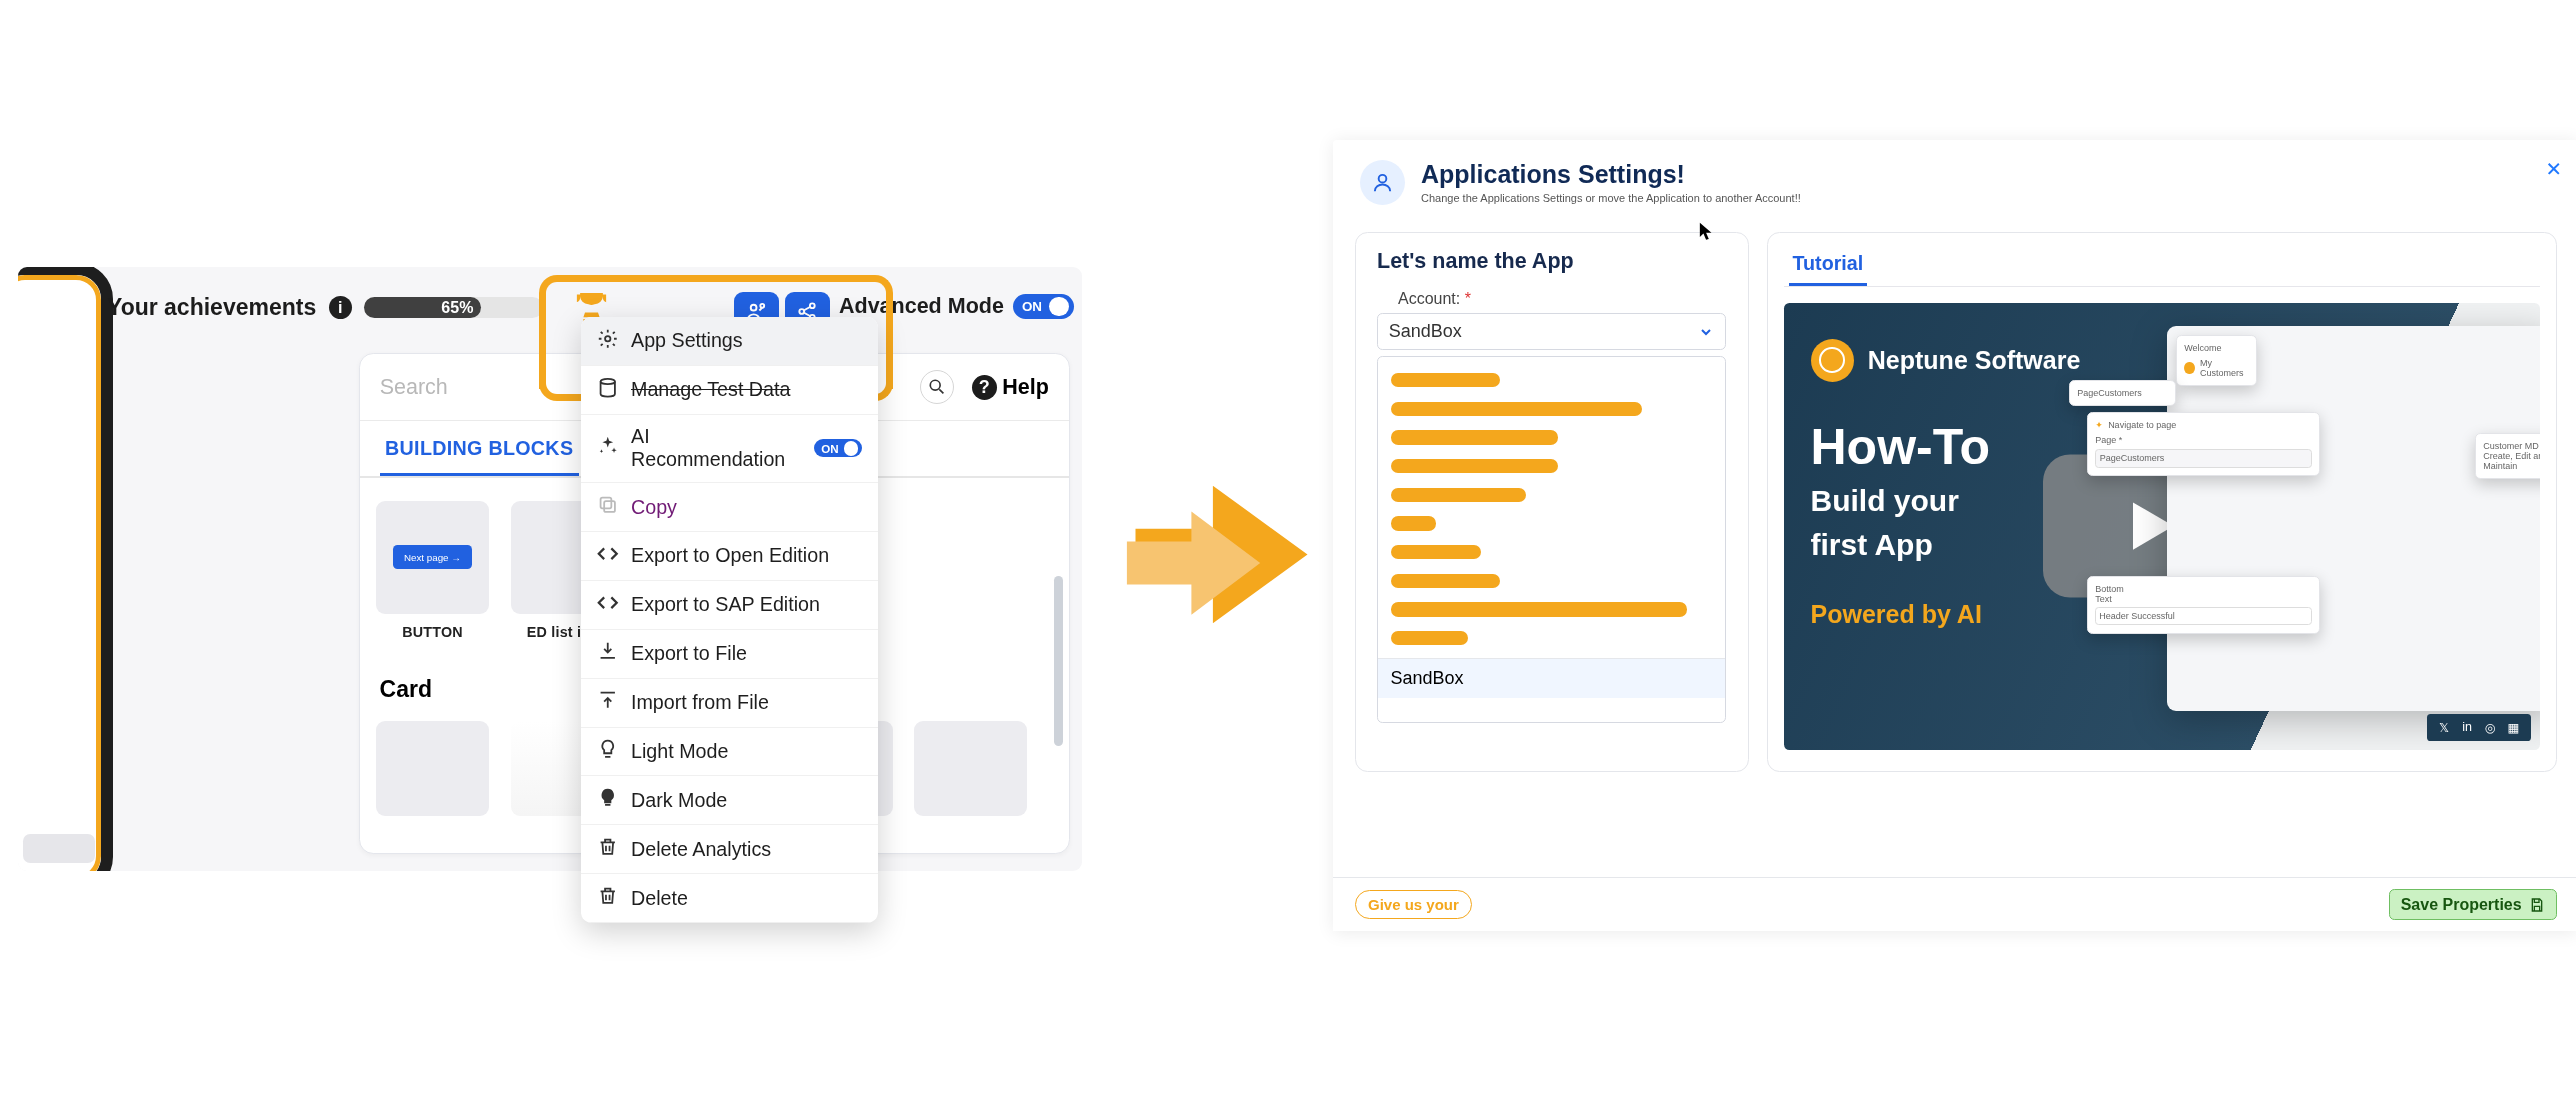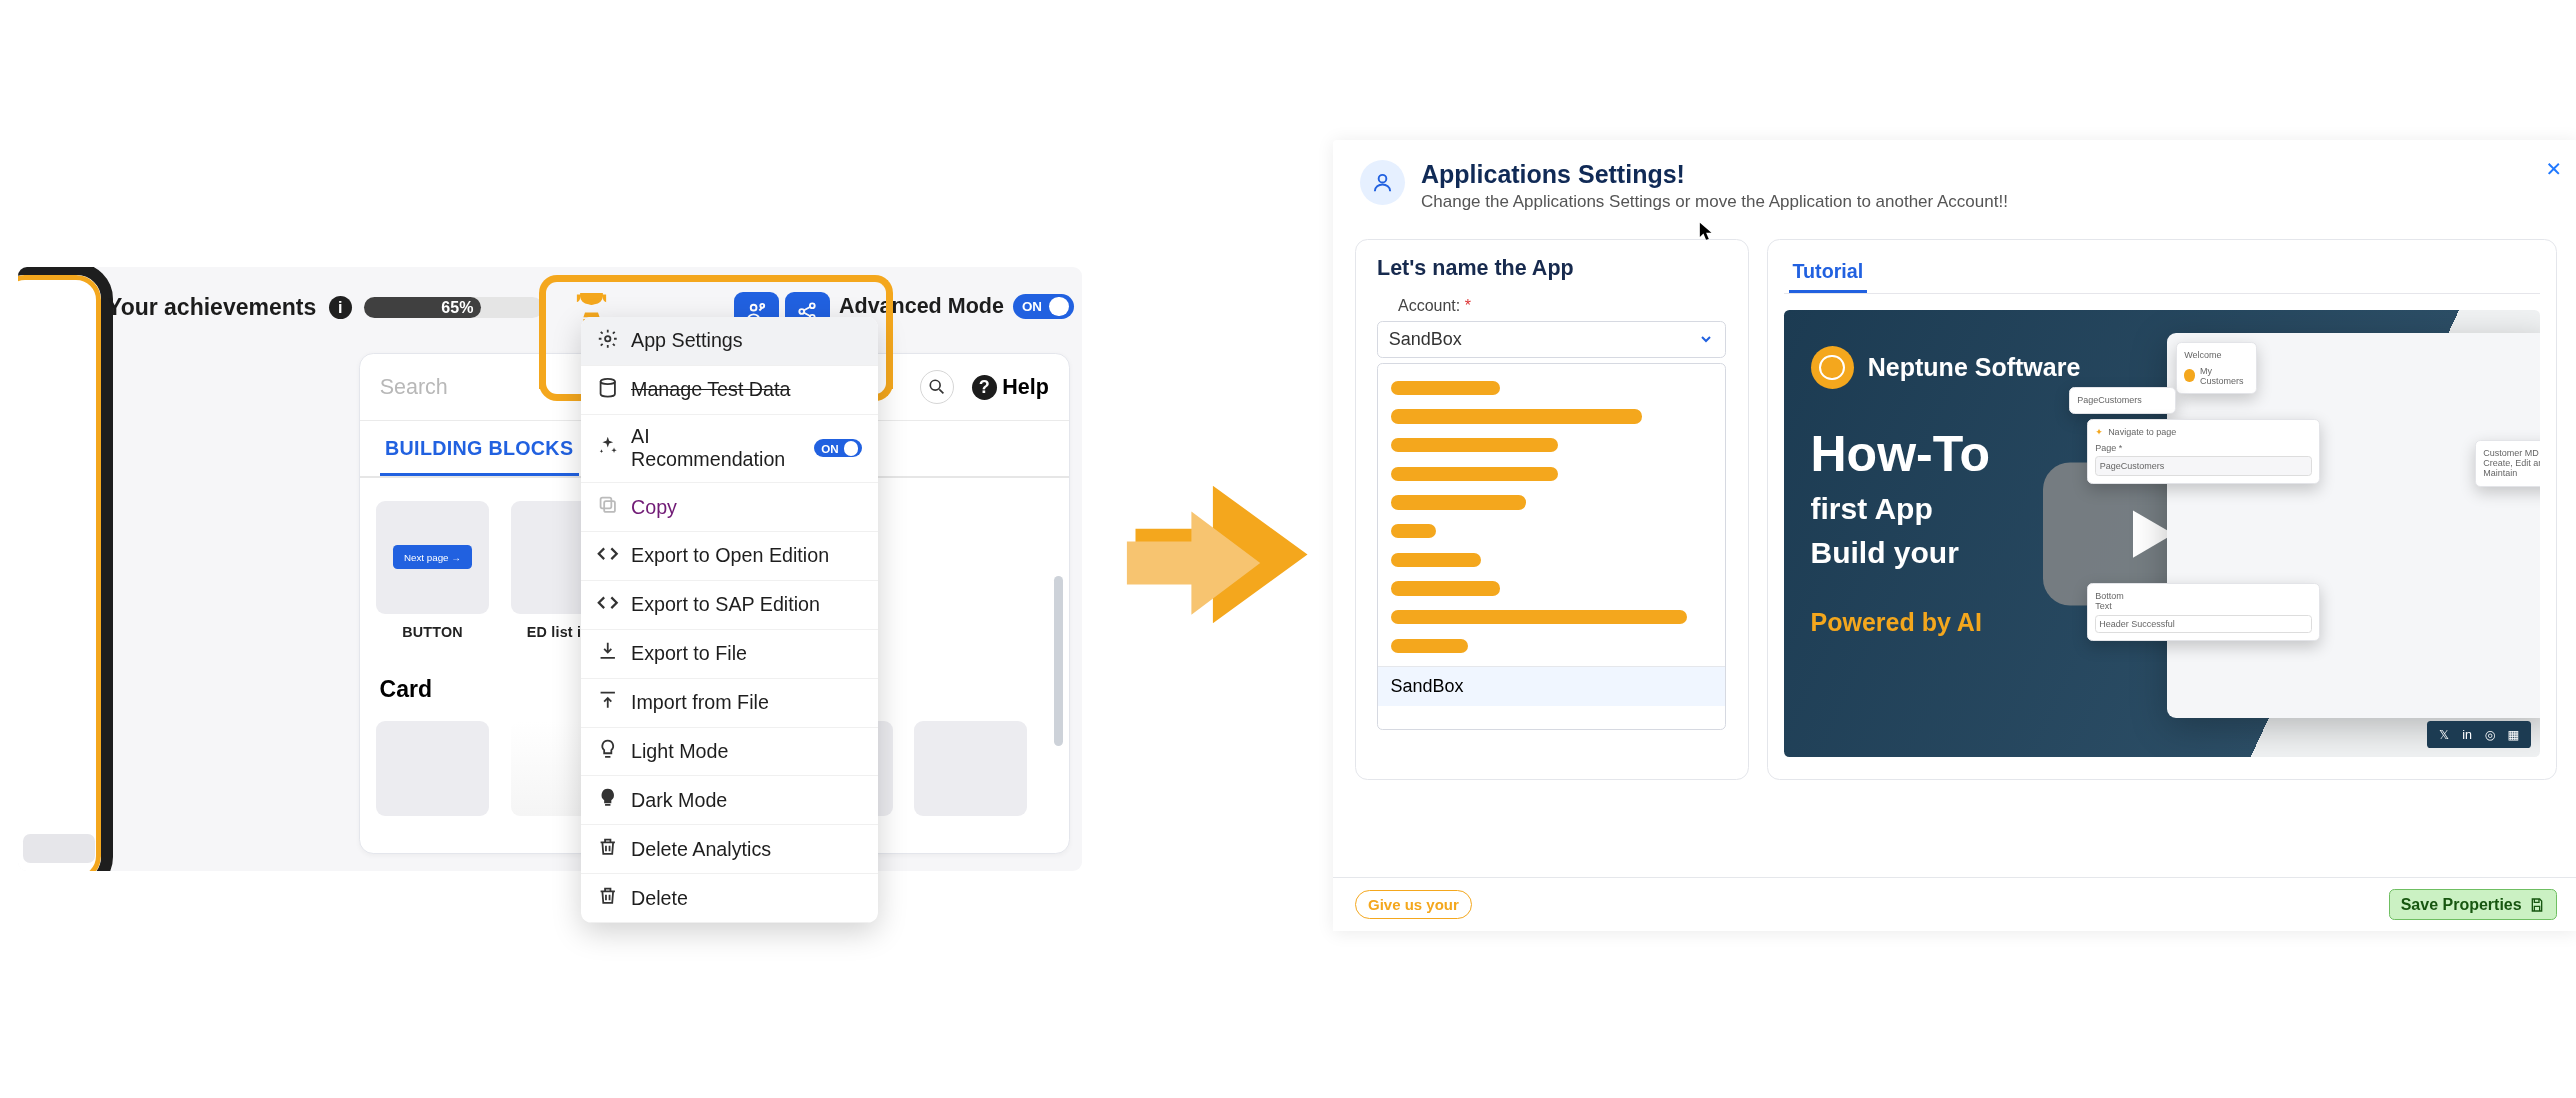--- a/index.html
+++ b/index.html
@@ -81,21 +81,21 @@
 
 .big-arrow { position:absolute; left: 1114px; top: 447px; width: 215px; height: 215px; }
 .big-arrow svg { width: 215px; height: 215px; }
 
 
 .right-panel { position:absolute; left: 1333px; top: 140px; width: 1245px; height: 791px; background:#fff; border-radius: 3.6px; box-shadow: 0 1.8px 18px rgba(0,0,0,0.08); }
 .rp-header { display:flex; align-items:flex-start; padding: 19.7px 27px 9px; gap:16px; }
 .avatar-circle { width:45px;height:45px;border-radius:50%;background:#e6f0ff;color:#2161e0;display:flex;align-items:center;justify-content:center;}
 .avatar-circle svg{width:23px;height:23px;}
 .rp-title{font-size:25px;font-weight:800;color:#102a56;}
-.rp-sub{font-size:17px;color:#555;margin-top:3.6px;}
+.rp-sub{font-size:11px;color:#555;margin-top:3.6px;}
 .rp-close{position:absolute;right:16px;top:18px;color:#2079ff;font-size:19.7px;cursor:pointer;}
 .rp-body{display:flex;gap:18px;padding: 18px 21.5px 107px;}
 .panel-card{background:#fff;border:1.8px solid #e4e6eb;border-radius:12.5px;padding:16px 21.5px 21.5px;}
 .name-card{flex:0 0 394px;}
 .name-card h3{font-size:21.5px;font-weight:800;color:#172a4e;margin-bottom:16px;}
 .field-label{font-size:16px;color:#444;margin-bottom:5.4px;margin-left:21px;}
 .field-label .req{color:#d33;}
 .acct-select{border:0.9px solid #d6d9e1;border-radius:5.4px;display:flex;align-items:center;justify-content:space-between;padding:7.2px 10.7px;font-size:18px;color:#333;cursor:pointer;}
 .acct-select svg{width:16px;height:16px;color:#2161e0;}
 .dropdown-list{margin-top:5.4px;border:0.9px solid #d6d9e1;border-radius:5.4px;padding:9px 12.5px;background:#fff;min-height:367px; display:flex; flex-direction:column;}
@@ -365,22 +365,22 @@
         <div class="tutorial-tabbar">
           <span class="tutorial-tab">Tutorial</span>
         </div>
         <div class="video">
           <div class="video-left">
             <div class="brand">
               <span class="logo"></span>
               <span class="txt">Neptune Software</span>
             </div>
             <div class="howto">How-To</div>
+            <div class="howto-sub">Build your</div>
             <div class="howto-sub">first App</div>
-            <div class="howto-sub">Build your</div>
             <div class="powered">Powered by AI</div>
           </div>
           <div class="play-btn">
             <svg viewBox="0 0 24 24" fill="#fff">
                 <path d="M8 5v14l12-7z"></path>
               </svg>
           </div>
           <div class="video-right">
             <div class="mock-screen">
               <div class="mock-mini" style="left:9px;top:9px;width:81px;">

